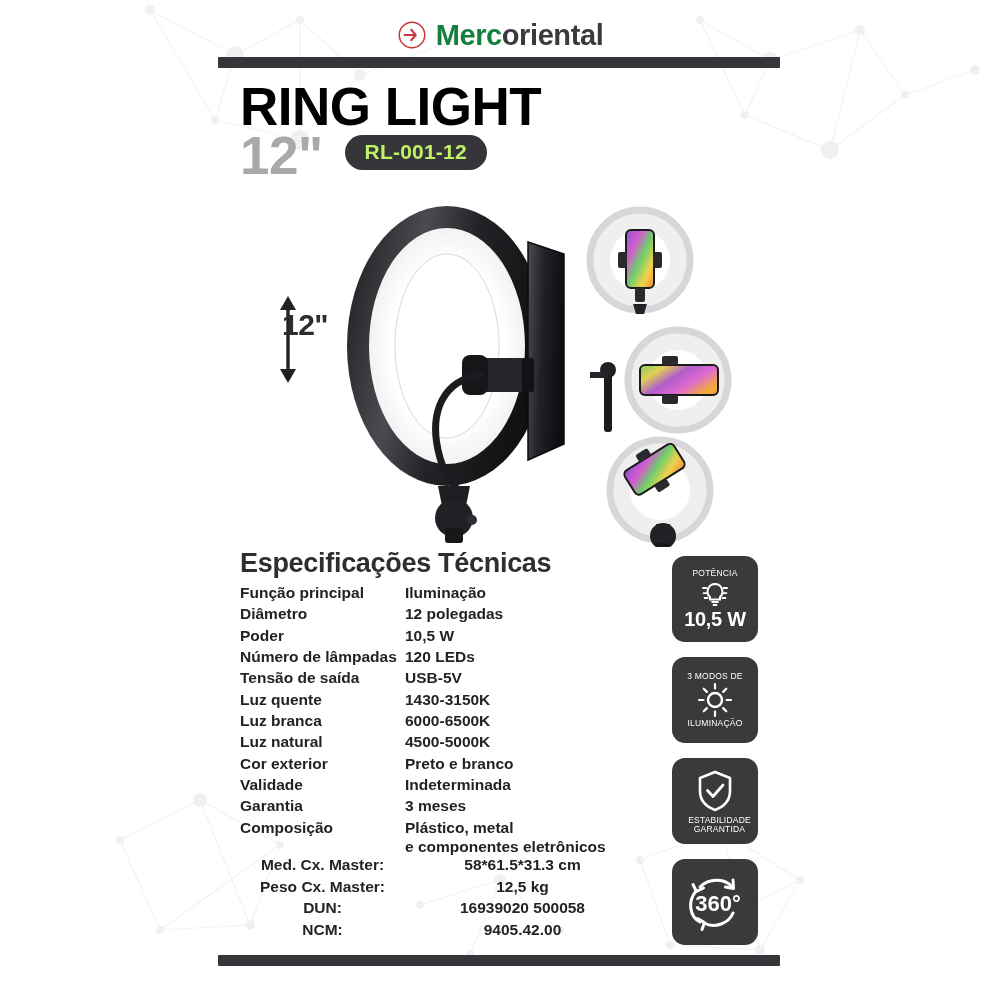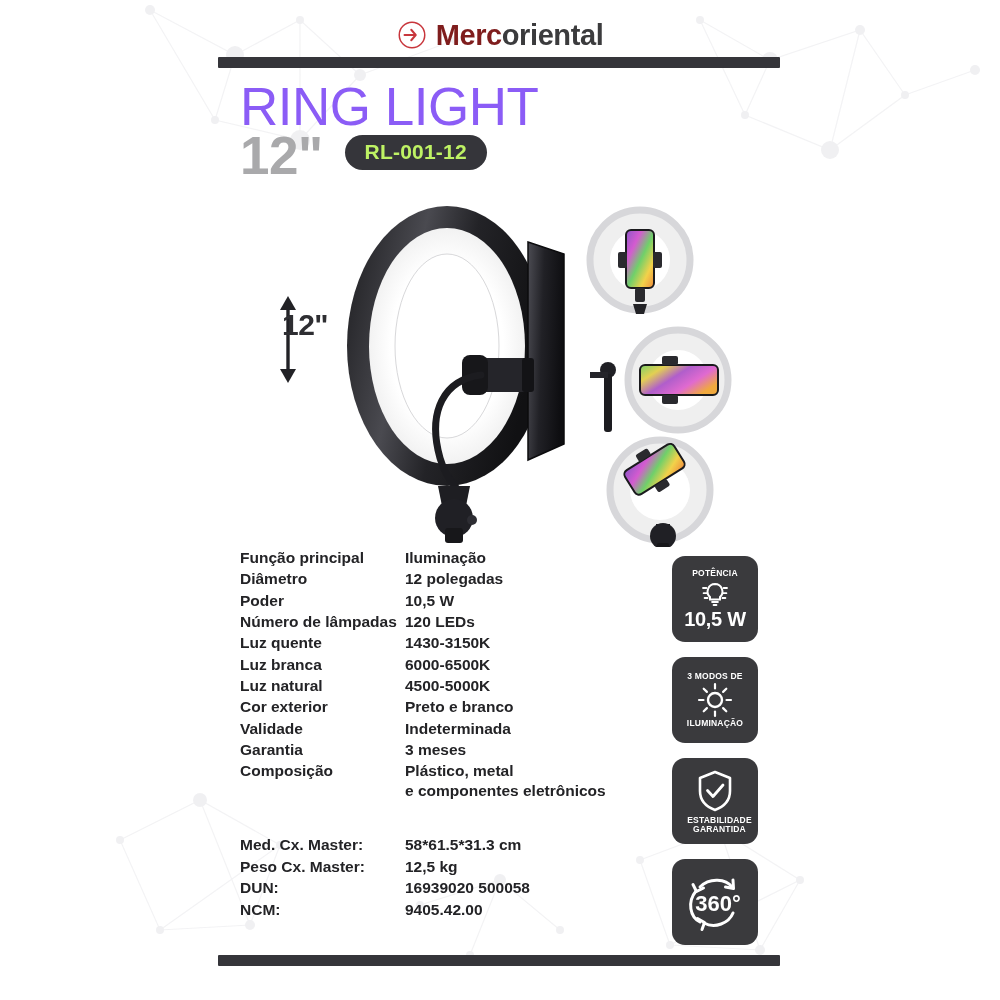--- a/index.html
+++ b/index.html
@@ -46,21 +46,21 @@
     height: 30px;
     flex: 0 0 auto;
   }
   .brand-text {
     font-size: 29px;
     font-weight: 600;
     letter-spacing: -0.4px;
     white-space: nowrap;
     line-height: 1;
   }
-  .brand-text .b1 { color: #7f1d1d; text-align: center; }
+  .brand-text .b1 { color: #15803d; text-align: center; }
   .brand-text .b2 { color: #3b3b3d; }
 
   .rule-top {
     position: absolute;
     left: 218px;
     top: 57px;
     width: 562px;
     height: 11px;
     background: #35353a;
     border-radius: 1px;
@@ -77,22 +77,22 @@
 
   
   .title-block {
     position: absolute;
     left: 240px;
     top: 82px;
     width: 540px;
   }
   .title-main {
     font-size: 53px;
-    font-weight: 400;
-    color: #8b5cf6;
+    font-weight: 700;
+    color: #000000;
     letter-spacing: -0.5px;
     line-height: 0.96;
     margin: 0;
   }
   .title-sub-row {
     display: flex;
     align-items: center;
     gap: 22px;
     margin-top: -4px;
   }
@@ -181,22 +181,23 @@
     padding: 0 0 1.5px 0;
     vertical-align: top;
     line-height: 1.28;
   }
   td.k { width: 165px; white-space: nowrap; margin-top: 44px; }
   td.v { white-space: pre-line; }
 
   .logi-area {
     position: absolute;
     left: 240px;
-    top: 835px;
+    top: 855px;
     width: 400px;
+    text-align: center;
   }
   table.logi-table {
     border-collapse: collapse;
     width: 100%;
     font-size: 15.5px;
     font-weight: 600;
     color: #232326;
   }
   table.logi-table td {
     padding: 0 0 1.5px 0;
@@ -220,21 +221,21 @@
     position: relative;
     color: #ffffff;
     display: flex;
     flex-direction: column;
     align-items: center;
     justify-content: center;
     overflow: hidden;
   }
   .badge-cap {
     font-size: 8.5px;
-    font-weight: 700;
+    font-weight: 400;
     letter-spacing: 0.2px;
     text-align: center;
     line-height: 1.08;
     width: 100%;
     padding: 0 2px;
     box-sizing: border-box;
   }
   .badge-big {
     font-size: 20px;
     font-weight: 700;
@@ -410,37 +411,42 @@
           <rect x="74" y="280" width="14" height="8" rx="2" fill="#2a2a2e"></rect>
         </g>
         <path d="M78 322 h14 v10 h-14 z" fill="#1e1e22"></path>
         <circle cx="85" cy="334" r="13" fill="#202025"></circle>
         <rect x="79" y="341" width="12" height="9" rx="2" fill="#17171a"></rect>
       </g>
     </svg>
   </div>
 
   <div class="spec-area">
+    <div class="spec-title">Especificações Técnicas</div>
     <table class="spec-table">
       <tbody>
         <tr>
             <td class="k">Função principal</td>
             <td class="v">Iluminação</td>
           </tr>
         <tr>
             <td class="k">Diâmetro</td>
             <td class="v">12 polegadas</td>
           </tr>
         <tr>
             <td class="k">Poder</td>
             <td class="v">10,5 W</td>
           </tr>
         <tr>
             <td class="k">Número de lâmpadas</td>
             <td class="v">120 LEDs</td>
+          </tr>
+        <tr>
+            <td class="k">Tensão de saída</td>
+            <td class="v">USB-5V</td>
           </tr>
         <tr>
             <td class="k">Luz quente</td>
             <td class="v">1430-3150K</td>
           </tr>
         <tr>
             <td class="k">Luz branca</td>
             <td class="v">6000-6500K</td>
           </tr>
         <tr>

